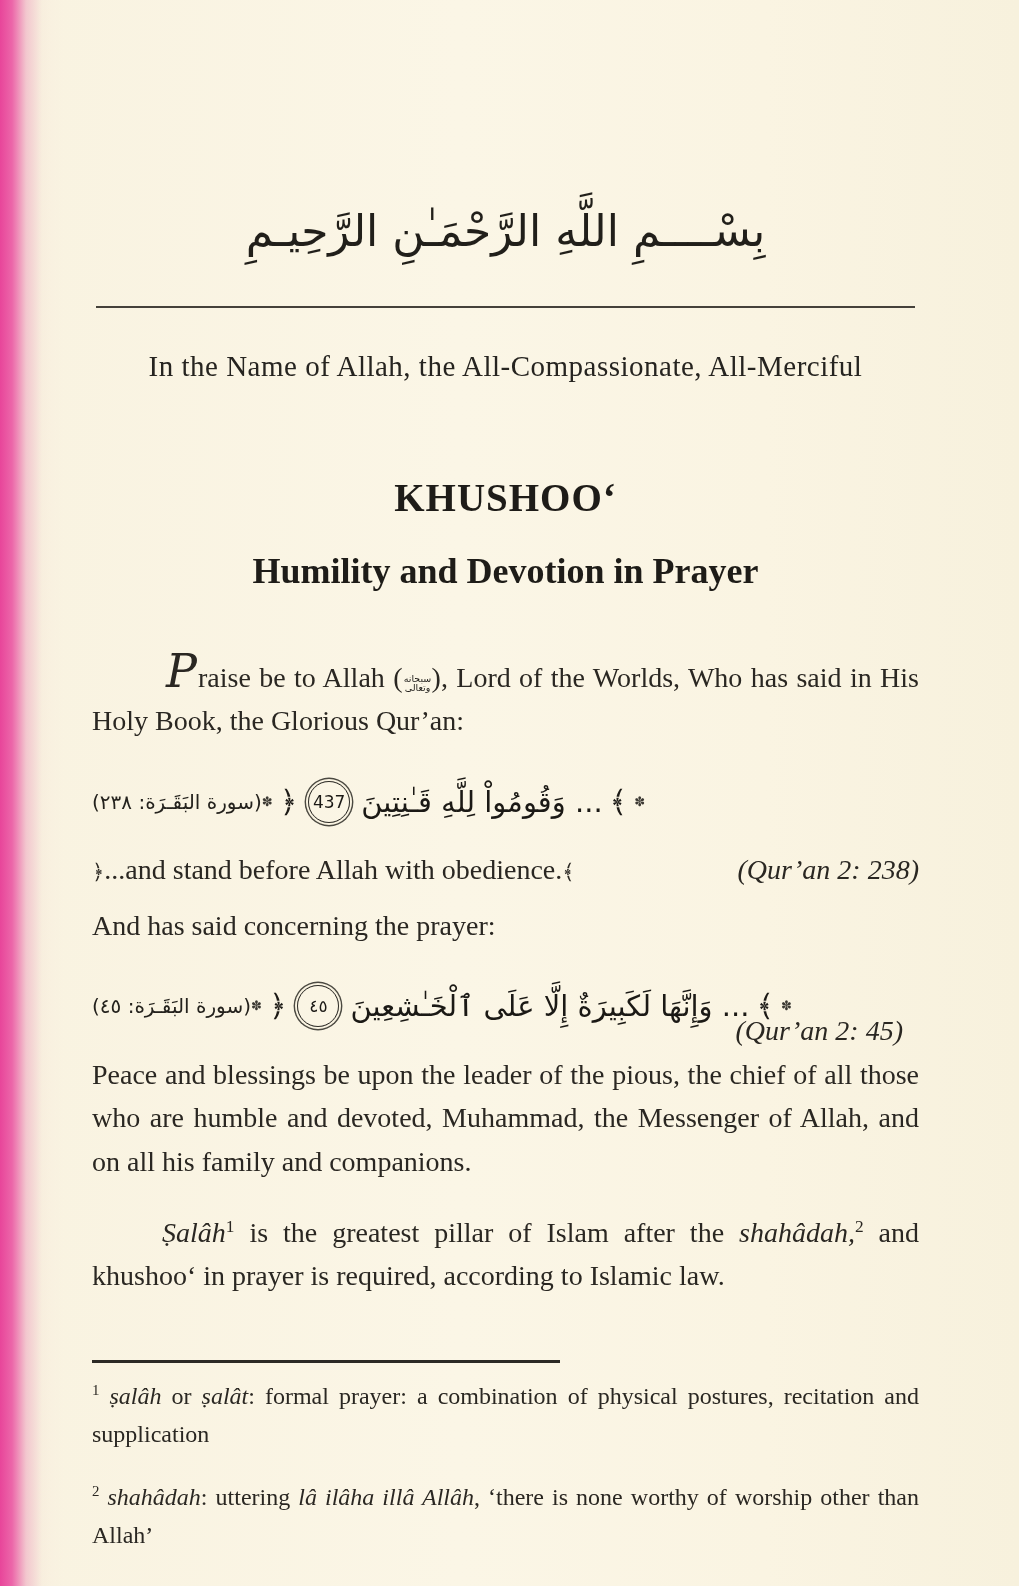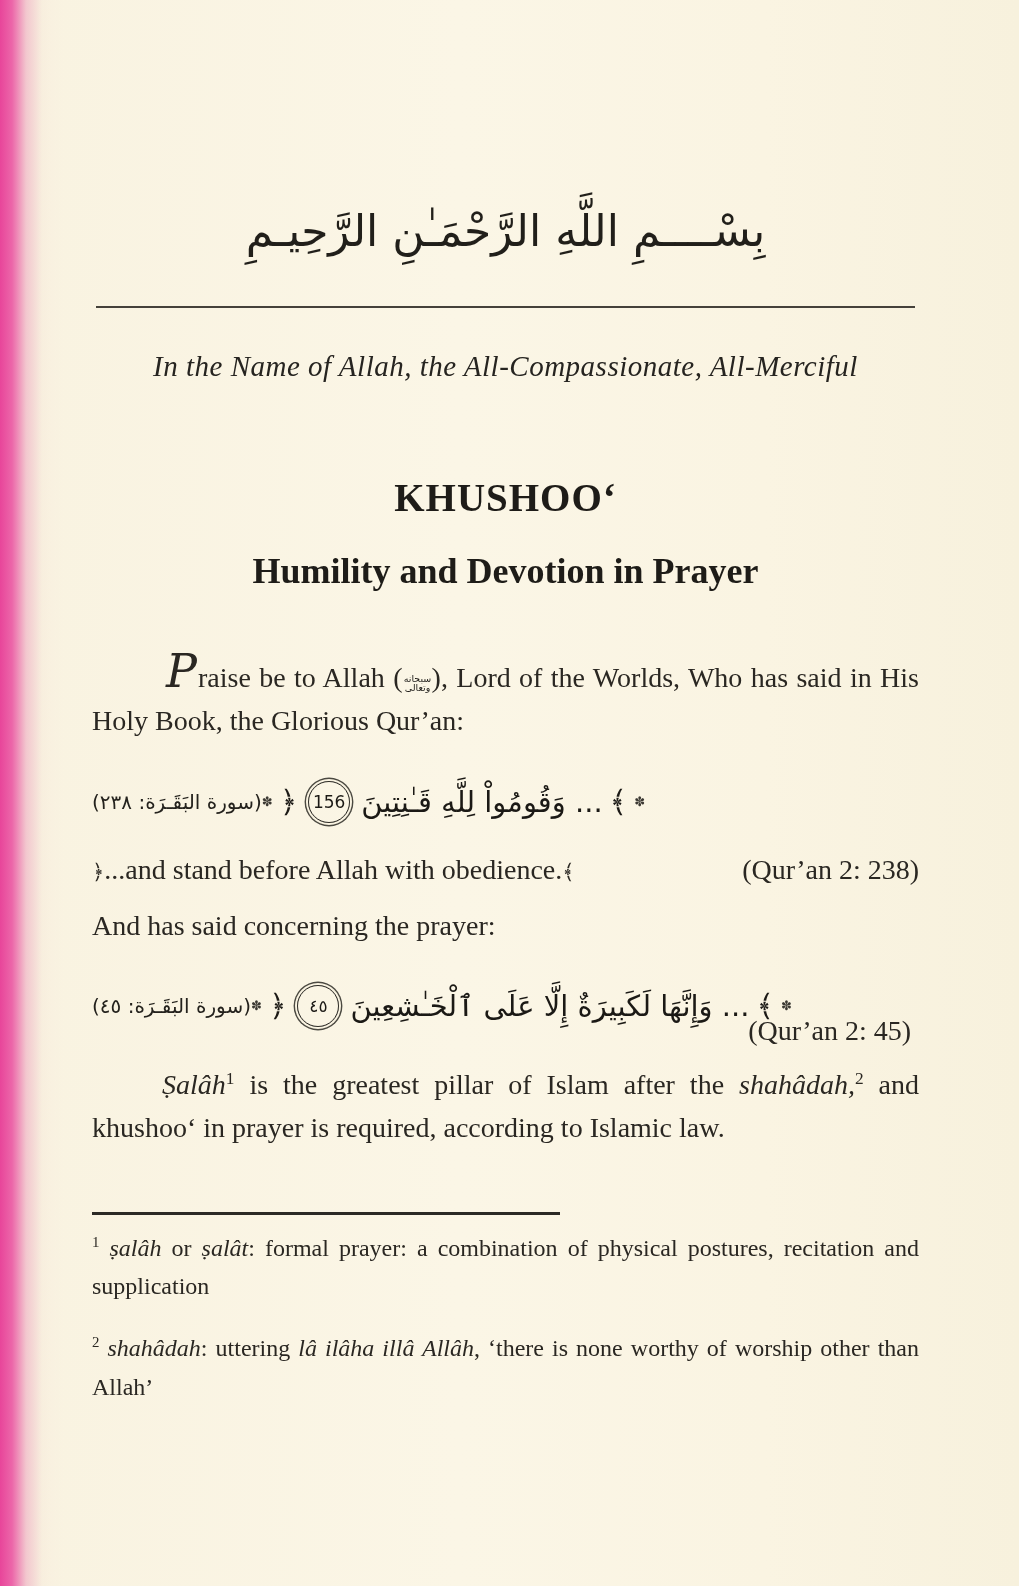--- a/index.html
+++ b/index.html
@@ -46,21 +46,20 @@
   }
   .rule-top {
     margin: 40px auto 0 auto;
     width: 99%;
     height: 0;
     border-top: 2px solid #45413a;
   }
   .dedication {
     margin-top: 42px;
     text-align: center;
-    font-style: italic;
     font-size: 29px;
     letter-spacing: 0.5px;
     color: #262420;
   }
   .title {
     margin-top: 92px;
     text-align: center;
     font-weight: bold;
     font-size: 39px;
     letter-spacing: 1px;
@@ -132,36 +131,36 @@
   }
   .trans-row {
     display: flex;
     justify-content: space-between;
     align-items: flex-start;
     margin-top: 16px;
     font-size: 28px;
     line-height: 1.5;
   }
   .qmark { font-size: 21px; }
-  .trans-ref { white-space: nowrap; }
+  .trans-ref { font-style: italic; white-space: nowrap; }
   .plain-line {
     margin-top: 14px;
     font-size: 28px;
     line-height: 1.5;
   }
   .trans-block {
     position: relative;
     margin-top: 16px;
     font-size: 28px;
     line-height: 1.55;
     text-align: justify;
   }
   .trans-block .trans-ref {
     position: absolute;
-    right: 8px; bottom: 0;
+    right: 16px; bottom: 0;
   }
   .body-par {
     margin-top: 12px;
     font-size: 28px;
     line-height: 1.55;
     text-align: justify;
   }
   .body-par.indent { text-indent: 70px; margin-top: 26px; }
   .body-par i, .fn i { font-style: italic; }
   sup {
@@ -204,21 +203,21 @@
 
     <div class="subtitle">Humility and Devotion in Prayer</div>
 
     <p class="intro"><span class="drop-cap">P</span><span>raise be to Allah (</span><span class="honorific arabic"><span>سبحانه</span><br><span>وتعالى</span></span><span>), Lord of the Worlds, Who has said in His Holy Book, the Glorious Qur’an:</span></p>
 
     <div class="verse-row">
       <span class="verse-ref arabic" dir="rtl">(سورة البَقَـرَة: ٢٣٨)</span>
       <span class="verse-text">
         <span class="vrosette">✽</span>
         <span class="vbracket arabic">﴿</span>
-        <span class="ayah-medallion arabic">156</span>
+        <span class="ayah-medallion arabic">437</span>
         <span class="arabic" dir="rtl">... وَقُومُواْ لِلَّهِ قَـٰنِتِينَ</span>
         <span class="vbracket arabic">﴾</span>
         <span class="vrosette">✽</span>
       </span>
     </div>
 
     <div class="trans-row">
       <span><span class="qmark arabic">﴿</span><span>...and stand before Allah with obedience.</span><span class="qmark arabic">﴾</span></span>
       <span class="trans-ref">(Qur’an 2: 238)</span>
     </div>
@@ -234,20 +233,21 @@
         <span class="arabic" dir="rtl">... وَإِنَّهَا لَكَبِيرَةٌ إِلَّا عَلَى ٱلْخَـٰشِعِينَ</span>
         <span class="vbracket arabic">﴾</span>
         <span class="vrosette">✽</span>
       </span>
     </div>
 
     <div class="trans-block">
       <span class="trans-ref">(Qur’an 2: 45)</span>
     </div>
 
+    <p class="body-par">Peace and blessings be upon the leader of the pious, the chief of all those who are humble and devoted, Muhammad, the Messenger of Allah, and on all his family and companions.</p>
 
     <p class="body-par indent"><i>Ṣalâh</i><sup>1</sup><span> is the greatest pillar of Islam after the </span><i>shahâdah,</i><sup>2</sup><span> and khushoo‘ in prayer is required, according to Islamic law.</span></p>
 
     <div class="footnotes">
       <div class="fn-rule"></div>
 
       <p class="fn"><sup>1</sup> <i>ṣalâh</i><span> or </span><i>ṣalât</i><span>: formal prayer: a combination of physical postures, recitation and supplication</span></p>
 
       <p class="fn"><sup>2</sup> <i>shahâdah</i><span>: uttering </span><i>lâ ilâha illâ Allâh</i><span>, ‘there is none worthy of worship other than Allah’</span></p>
     </div>

